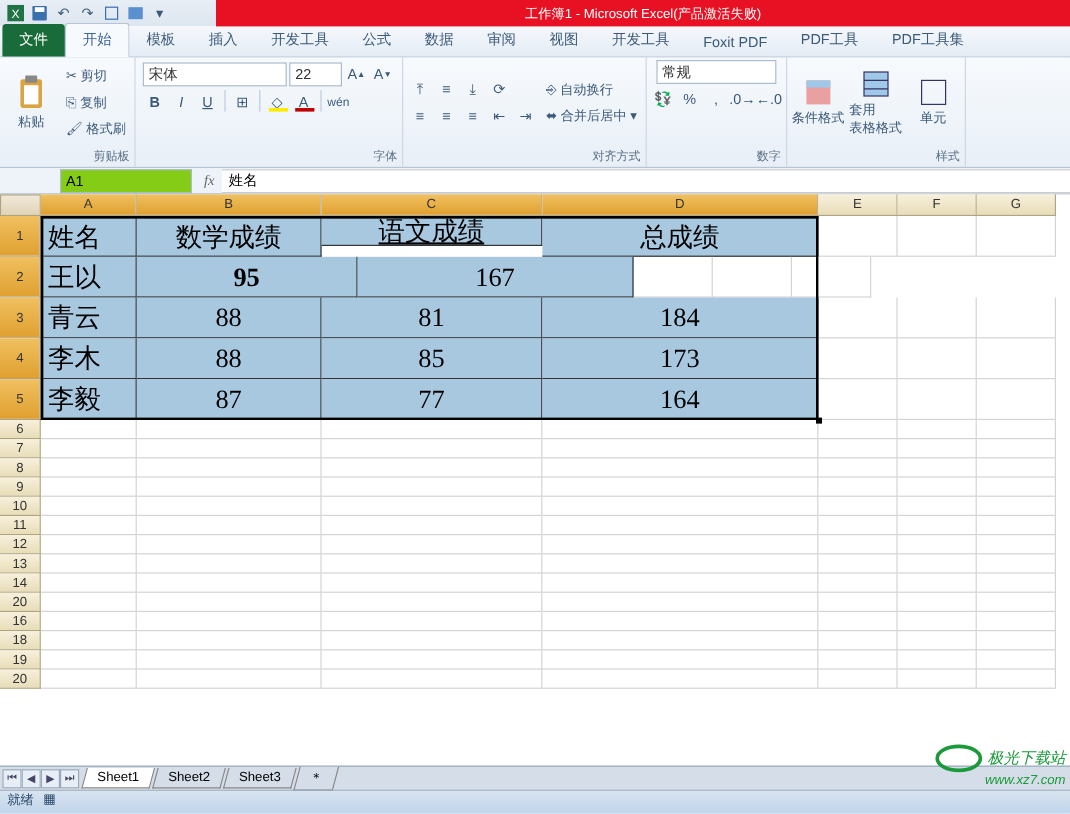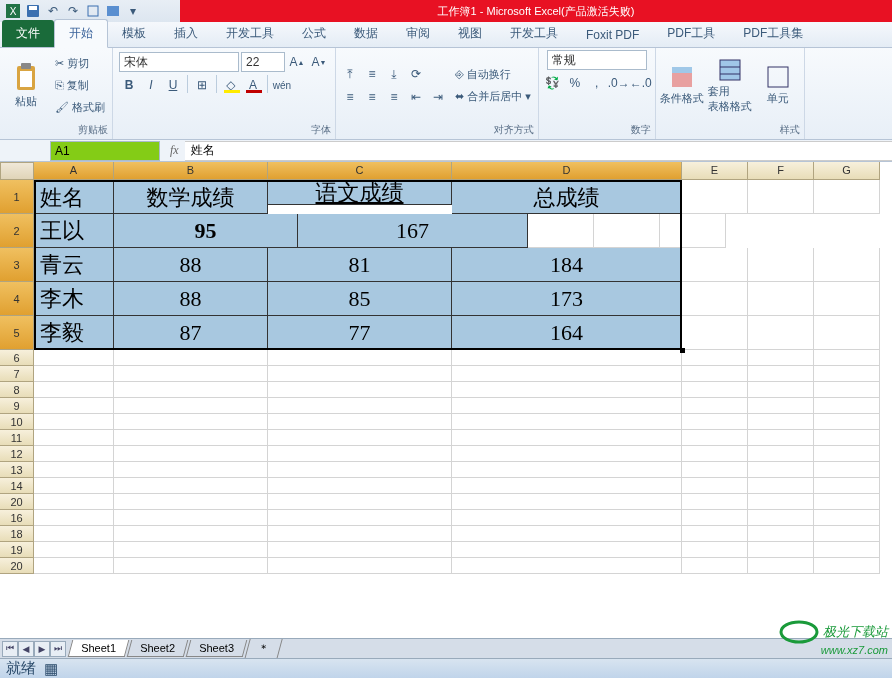--- a/index.html
+++ b/index.html
@@ -40,21 +40,21 @@
 .data-cell { background: #a8c8e0; border-right: 1px solid #333; border-bottom: 1px solid #333; font-family: SimSun, serif; font-size: 22px; justify-content:center; color:#000;}
 .data-cell.first-col { justify-content: flex-start; padding-left:4px;}
 .sel-outline { position: absolute; border: 2px solid #000; pointer-events: none; }
 .sel-handle { position:absolute; width:5px; height:5px; background:#000; }
 .sheet-tabs { position: absolute; bottom: 20px; left: 0; right: 0; height: 20px; background: #d5dde8; display: flex; align-items: center; border-top: 1px solid #9ab; }
 .nav-btns { display: flex; gap:0; padding: 0 2px; }
 .nav-b { width: 16px; height: 16px; border: 1px solid #9ab; background:#e8eef5; display:flex; align-items:center; justify-content:center; font-size:9px; color:#446;}
 .s-tab { padding: 2px 10px; background: #fff; border: 1px solid #888; border-top: none; font-size: 11px; transform: skewX(-15deg); margin-left:2px;}
 .s-tab > span { display:inline-block; transform: skewX(15deg); }
 .s-tab.inactive { background: #d5dde8; }
-.status { position: absolute; bottom: 0; left: 0; right: 0; height: 20px; background: linear-gradient(#d8e4f0,#c0d4ea); display: flex; align-items: flex-end; padding: 0 6px; font-size: 15px; color: #2a4a6a; border-top:1px solid #9ab;}
+.status { position: absolute; bottom: 0; left: 0; right: 0; height: 20px; background: linear-gradient(#d8e4f0,#c0d4ea); display: flex; align-items: flex-start; padding: 0 6px; font-size: 11px; color: #2a4a6a; border-top:1px solid #9ab;}
 .watermark { position: absolute; right: 4px; bottom: 22px; font-size: 13px; color: #1a9a3a; text-align:right; font-style:italic;}
 .sep { width:1px; height:18px; background:#bcd; margin:0 2px;}
 svg { display:block; }
 </style>
 </head>
 <body>
 
 <div class="qat">
   <div class="qat-btn">
       <svg width="14" height="14">

